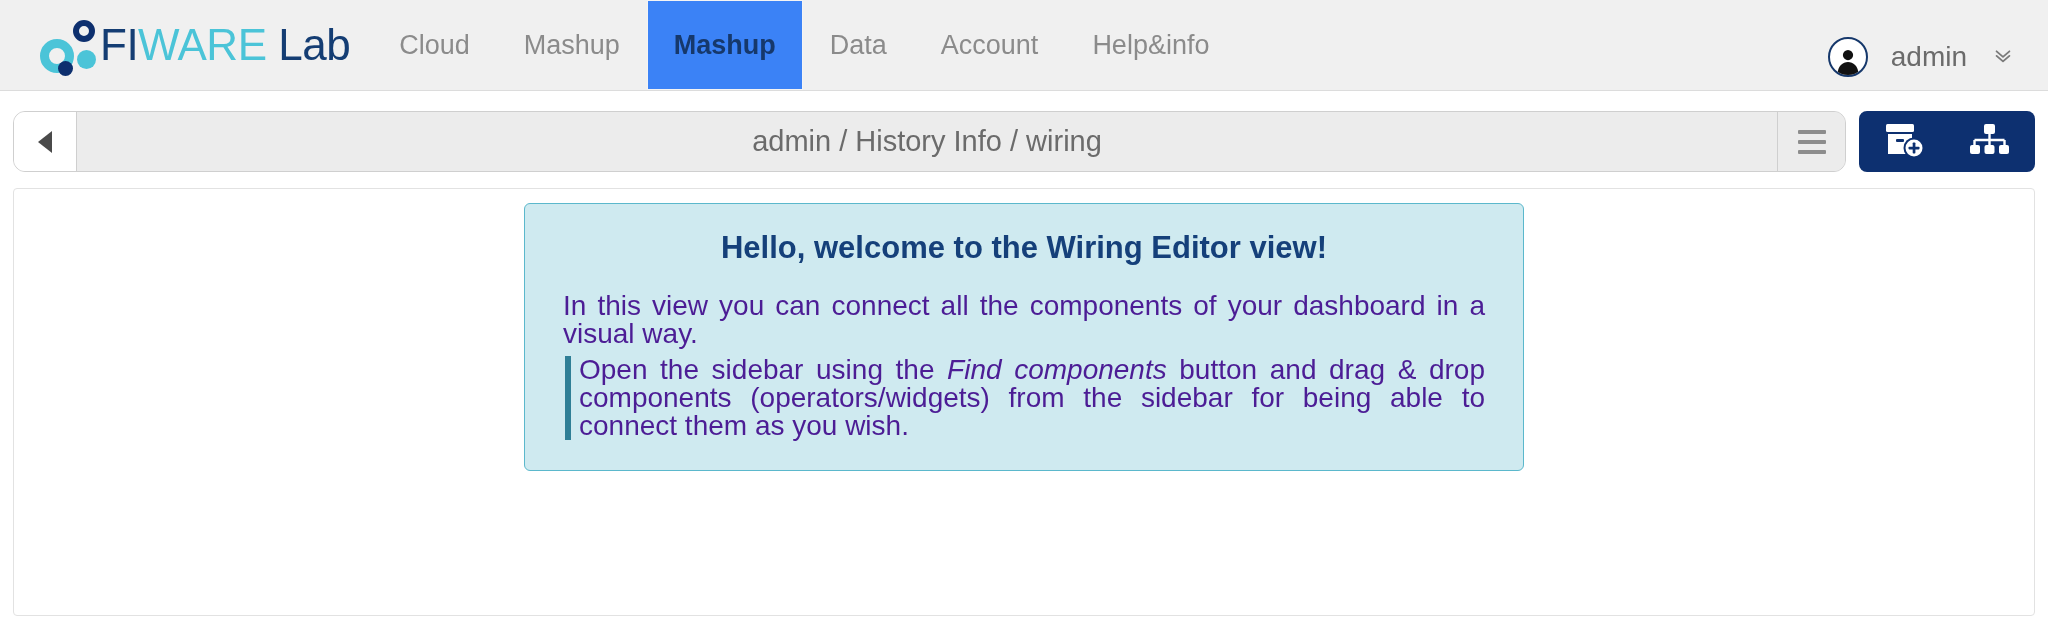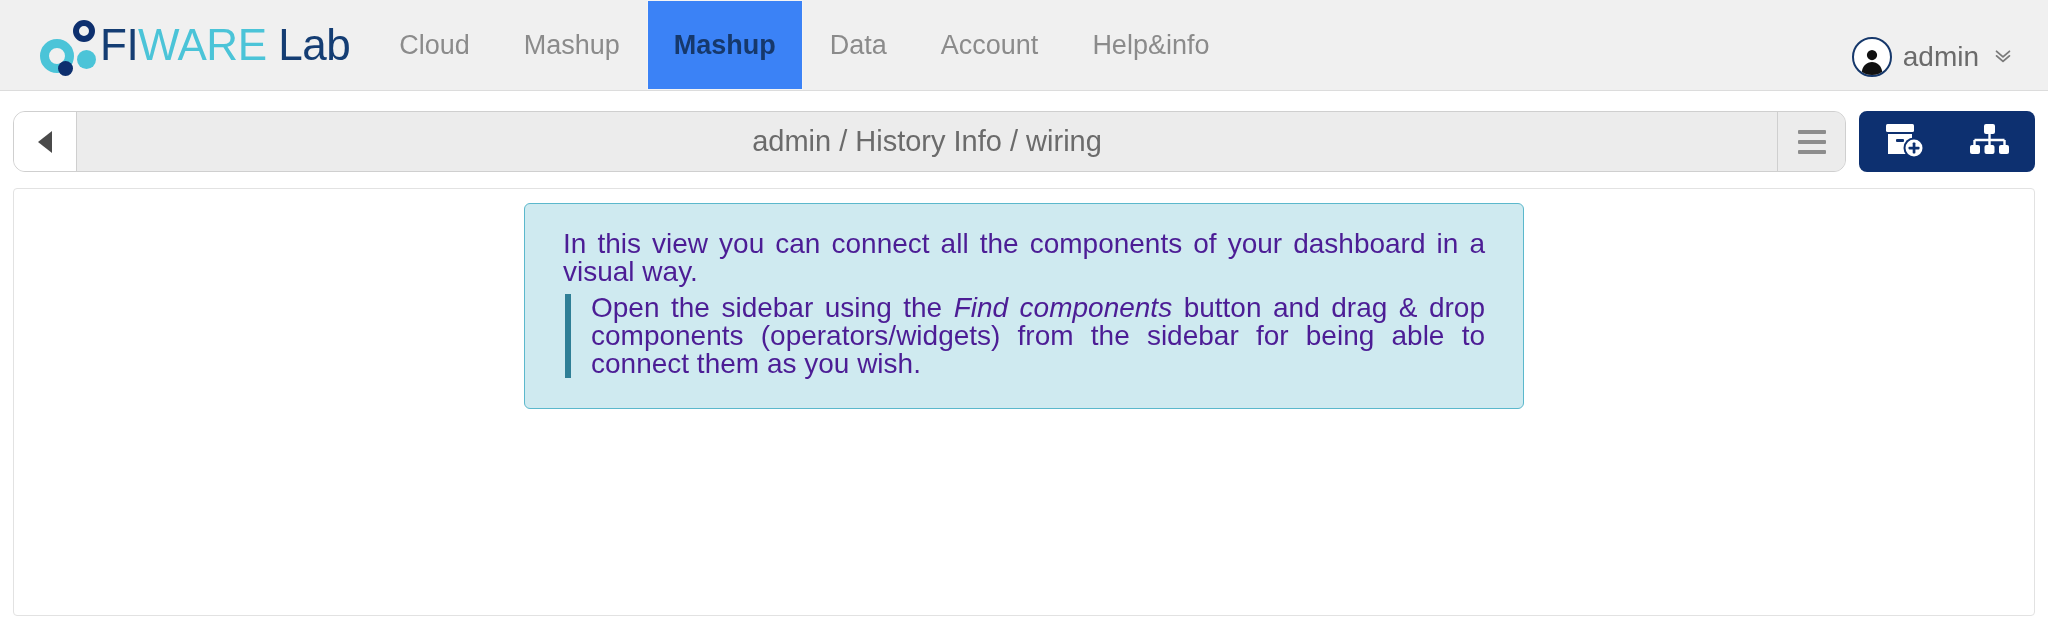--- a/index.html
+++ b/index.html
@@ -93,21 +93,21 @@
     box-shadow: inset 0 0 0 1px #f4f4f4;
   }
 
   .userbox {
     position: absolute;
     right: 34px;
     top: 0;
     height: 113px;
     display: flex;
     align-items: center;
-    gap: 11px;
+    gap: 23px;
     cursor: pointer;
   }
   .avatar {
     width: 40px; height: 40px;
     border-radius: 50%;
     border: 2.5px solid #16386b;
     background: #fff;
     display: flex;
     align-items: flex-end;
     justify-content: center;
@@ -233,21 +233,21 @@
   .welcome p {
     font-size: 28px;
     color: #4c1d95;
     line-height: 1.0;
     text-align: justify;
     text-align-last: left;
   }
   .welcome p.para1 { margin-bottom: 8px; }
   .welcome blockquote {
     border-left: 6px solid #2f7f96;
-    padding-left: 20px;
+    padding-left: 8px;
     margin-left: 2px;
   }
   .welcome blockquote p { text-align: justify; text-align-last: left; }
   .welcome em { font-style: italic; }
 </style>
 </head>
 <body>
 
 <div class="topbar">
 
@@ -323,18 +323,19 @@
           <rect x="15.5" y="23" width="10" height="9" rx="2" fill="#ffffff"></rect>
           <rect x="30" y="23" width="10" height="9" rx="2" fill="#ffffff"></rect>
         </svg>
       </span>
     </div>
   </div>
 </div>
 
 <div class="canvas">
   <div class="welcome">
+    <h2>Hello, welcome to the Wiring Editor view!</h2>
     <p class="para1">In this view you can connect all the components of your dashboard in a visual way.</p>
     <blockquote>
       <p><span>Open the sidebar using the </span><em>Find components</em><span> button and drag &amp; drop components (operators/widgets) from the sidebar for being able to connect them as you wish.</span></p>
     </blockquote>
   </div>
 </div>
 
 </body></html>

